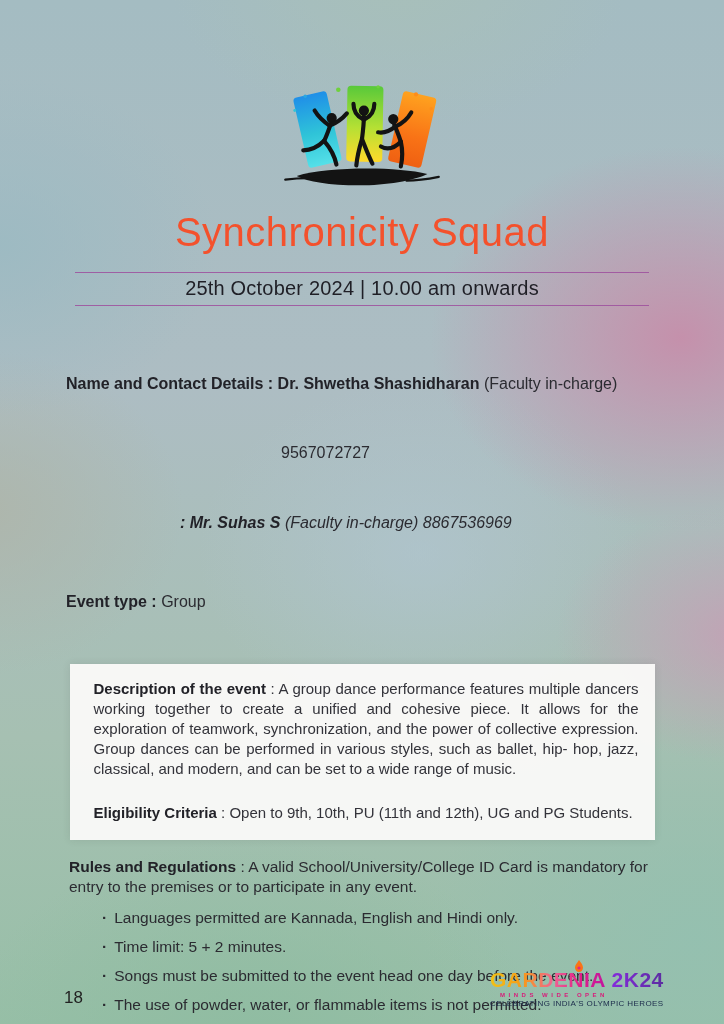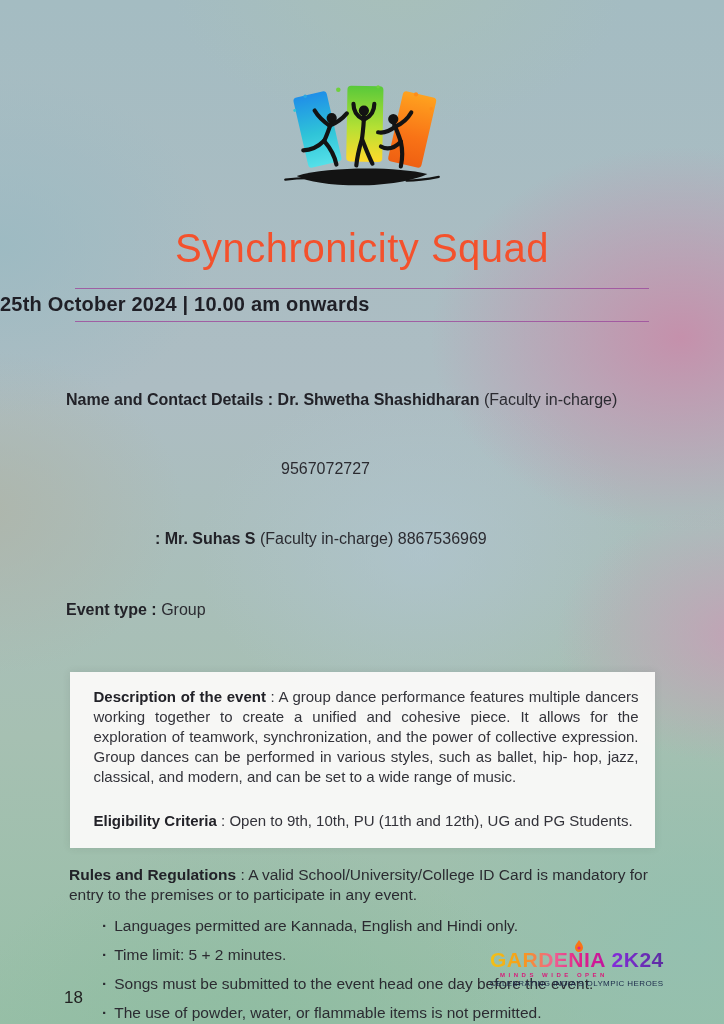--- a/index.html
+++ b/index.html
@@ -16,48 +16,48 @@
       radial-gradient(ellipse 38% 22% at -2% 50%, rgba(174,181,170,0.9), rgba(174,181,170,0) 72%),
       radial-gradient(ellipse 44% 24% at 58% 54%, rgba(178,199,214,0.55), rgba(178,199,214,0) 70%),
       radial-gradient(ellipse 56% 28% at 35% 102%, rgba(143,188,161,0.95), rgba(143,188,161,0) 72%),
       radial-gradient(ellipse 50% 30% at 96% 92%, rgba(148,192,176,0.9), rgba(148,192,176,0) 75%),
       linear-gradient(180deg,#a4bcc2 0%,#adbdc3 38%,#a6c0b2 72%,#97bfa7 100%);
     color:#2b2b31;
   }
   .logo-wrap { padding-top:82px; text-align:center; }
   .logo-wrap svg { display:inline-block; }
   h1.event-title {
-    margin-top:28px; text-align:center;
+    margin-top:12px; text-align:center;
     font-size:40px; font-weight:500; letter-spacing:0.5px; color:#f4512c;
   }
   .divider { width:574px; height:1px; background:#9d4f9d; opacity:0.85; margin:0 auto; }
   .divider.top { margin-top:17px; }
   .divider.bottom { margin-top:3px; }
   .event-datetime {
-    font-size:20px; font-weight:700; color:#1f1f26;
+    text-align:center; font-size:20px; font-weight:400; color:#1f1f26;
     padding:4px 0 2px 0; letter-spacing:0.2px;
   }
   .contact { margin:25px 62px 0 66px; font-size:16px; line-height:21px; white-space:pre-wrap; }
   .b { font-weight:700; color:#222228; }
   .contact .phone-line { margin-left:215px; margin-top:6px; }
-  .contact .person2-line { margin-left:89px; margin-top:7px; }
-  .contact .event-type-line { margin-top:8px; }
+  .contact .person2-line { margin-left:114px; margin-top:7px;font-style:italic; }
+  .contact .event-type-line { margin-top:16px; }
   .desc-box {
     width:585px; margin:10px auto 0 auto; background:rgba(251,250,249,0.95);
     padding:15px 16px 16px 24px; box-shadow:0 0 8px rgba(40,40,40,0.10);
   }
   .desc-box p { font-size:15px; line-height:1.34; color:#33333a; white-space:pre-wrap; }
   .desc-box p.justify { text-align:justify; }
   .desc-box p + p { margin-top:24px; }
   .rules { margin:17px 60px 0 62px; font-size:15.5px; line-height:1.3; }
   .rules .intro { white-space:pre-wrap; margin-bottom:11px;margin-left:7px; }
   .bullet { padding-left:24px; text-indent:16px; margin-bottom:9px; white-space:pre-wrap; }
   .bullet .dot { margin-right:7px; font-weight:700; }
   .page-number { position:absolute; left:64px; bottom:16px; font-size:17px; color:#222; }
-  .gardenia { position:absolute; right:38px; bottom:36px; width:196px; }
+  .gardenia { position:absolute; right:38px; bottom:16px; width:196px; }
   .g-line1 { position:relative; font-size:21px; font-weight:800; letter-spacing:0.5px; line-height:1; }
   .g-grad, .g-year { color:#d4145a; }
   @supports ((-webkit-background-clip:text) or (background-clip:text)) {
     .g-grad {
       background-image:linear-gradient(90deg,#f2c214 0%,#f79c18 28%,#f06292 55%,#e0218a 78%,#c2159e 100%);
       -webkit-background-clip:text; background-clip:text; color:transparent;
     }
     .g-year {
       background-image:linear-gradient(90deg,#8a2be2 0%,#5b2da0 100%);
       -webkit-background-clip:text; background-clip:text; color:transparent;

